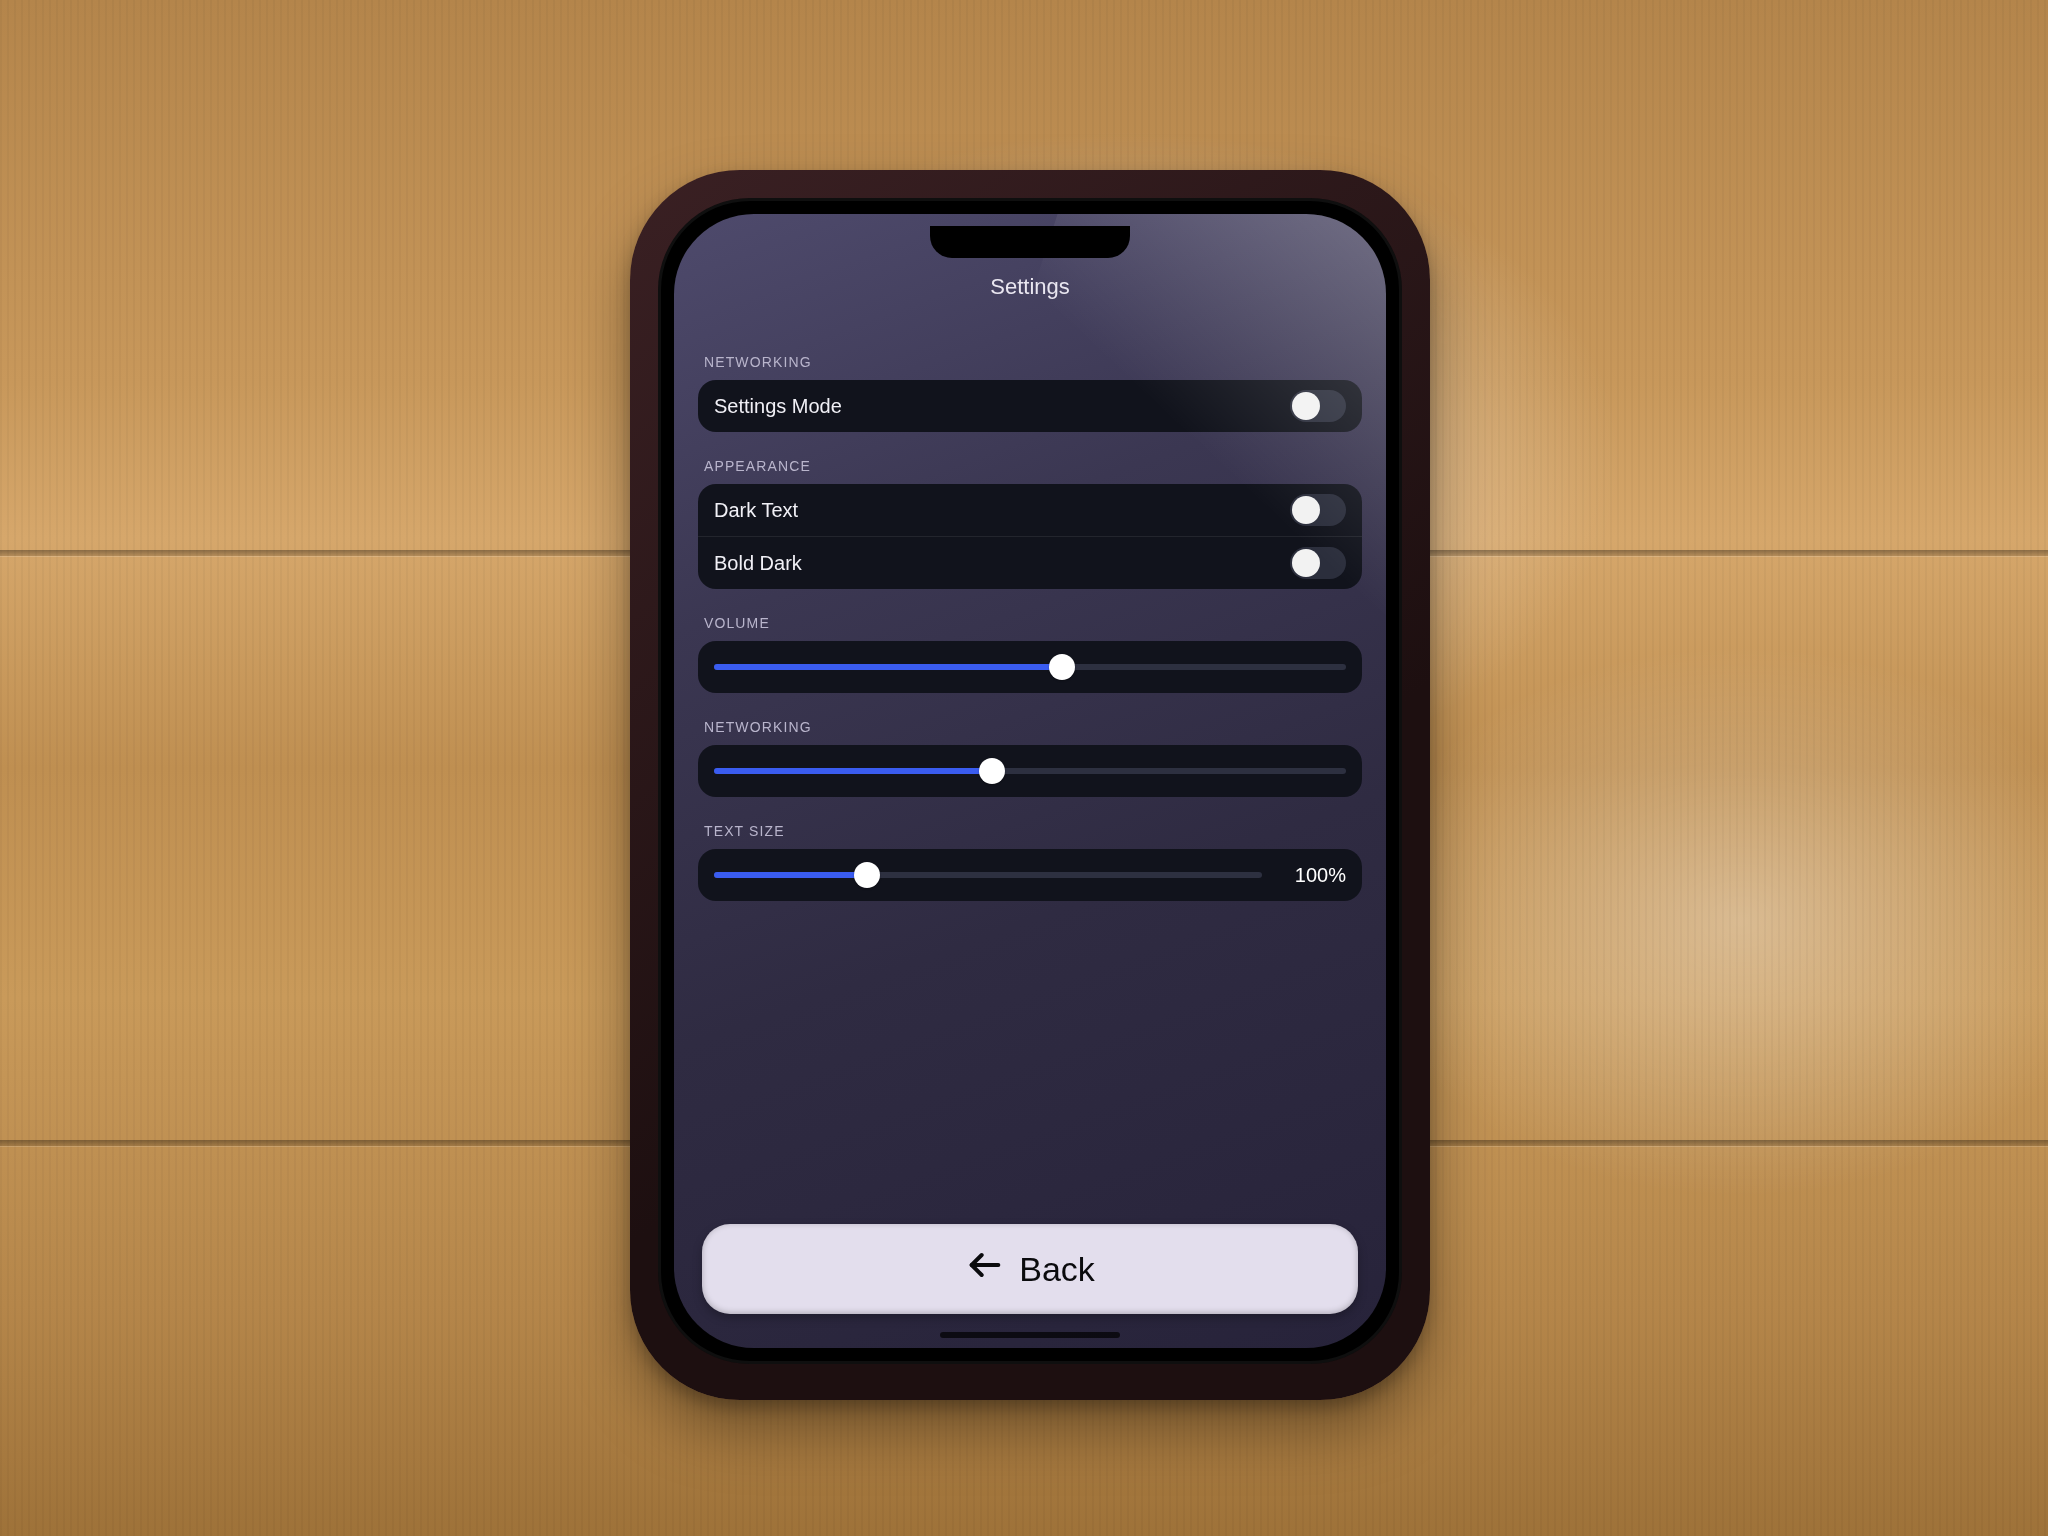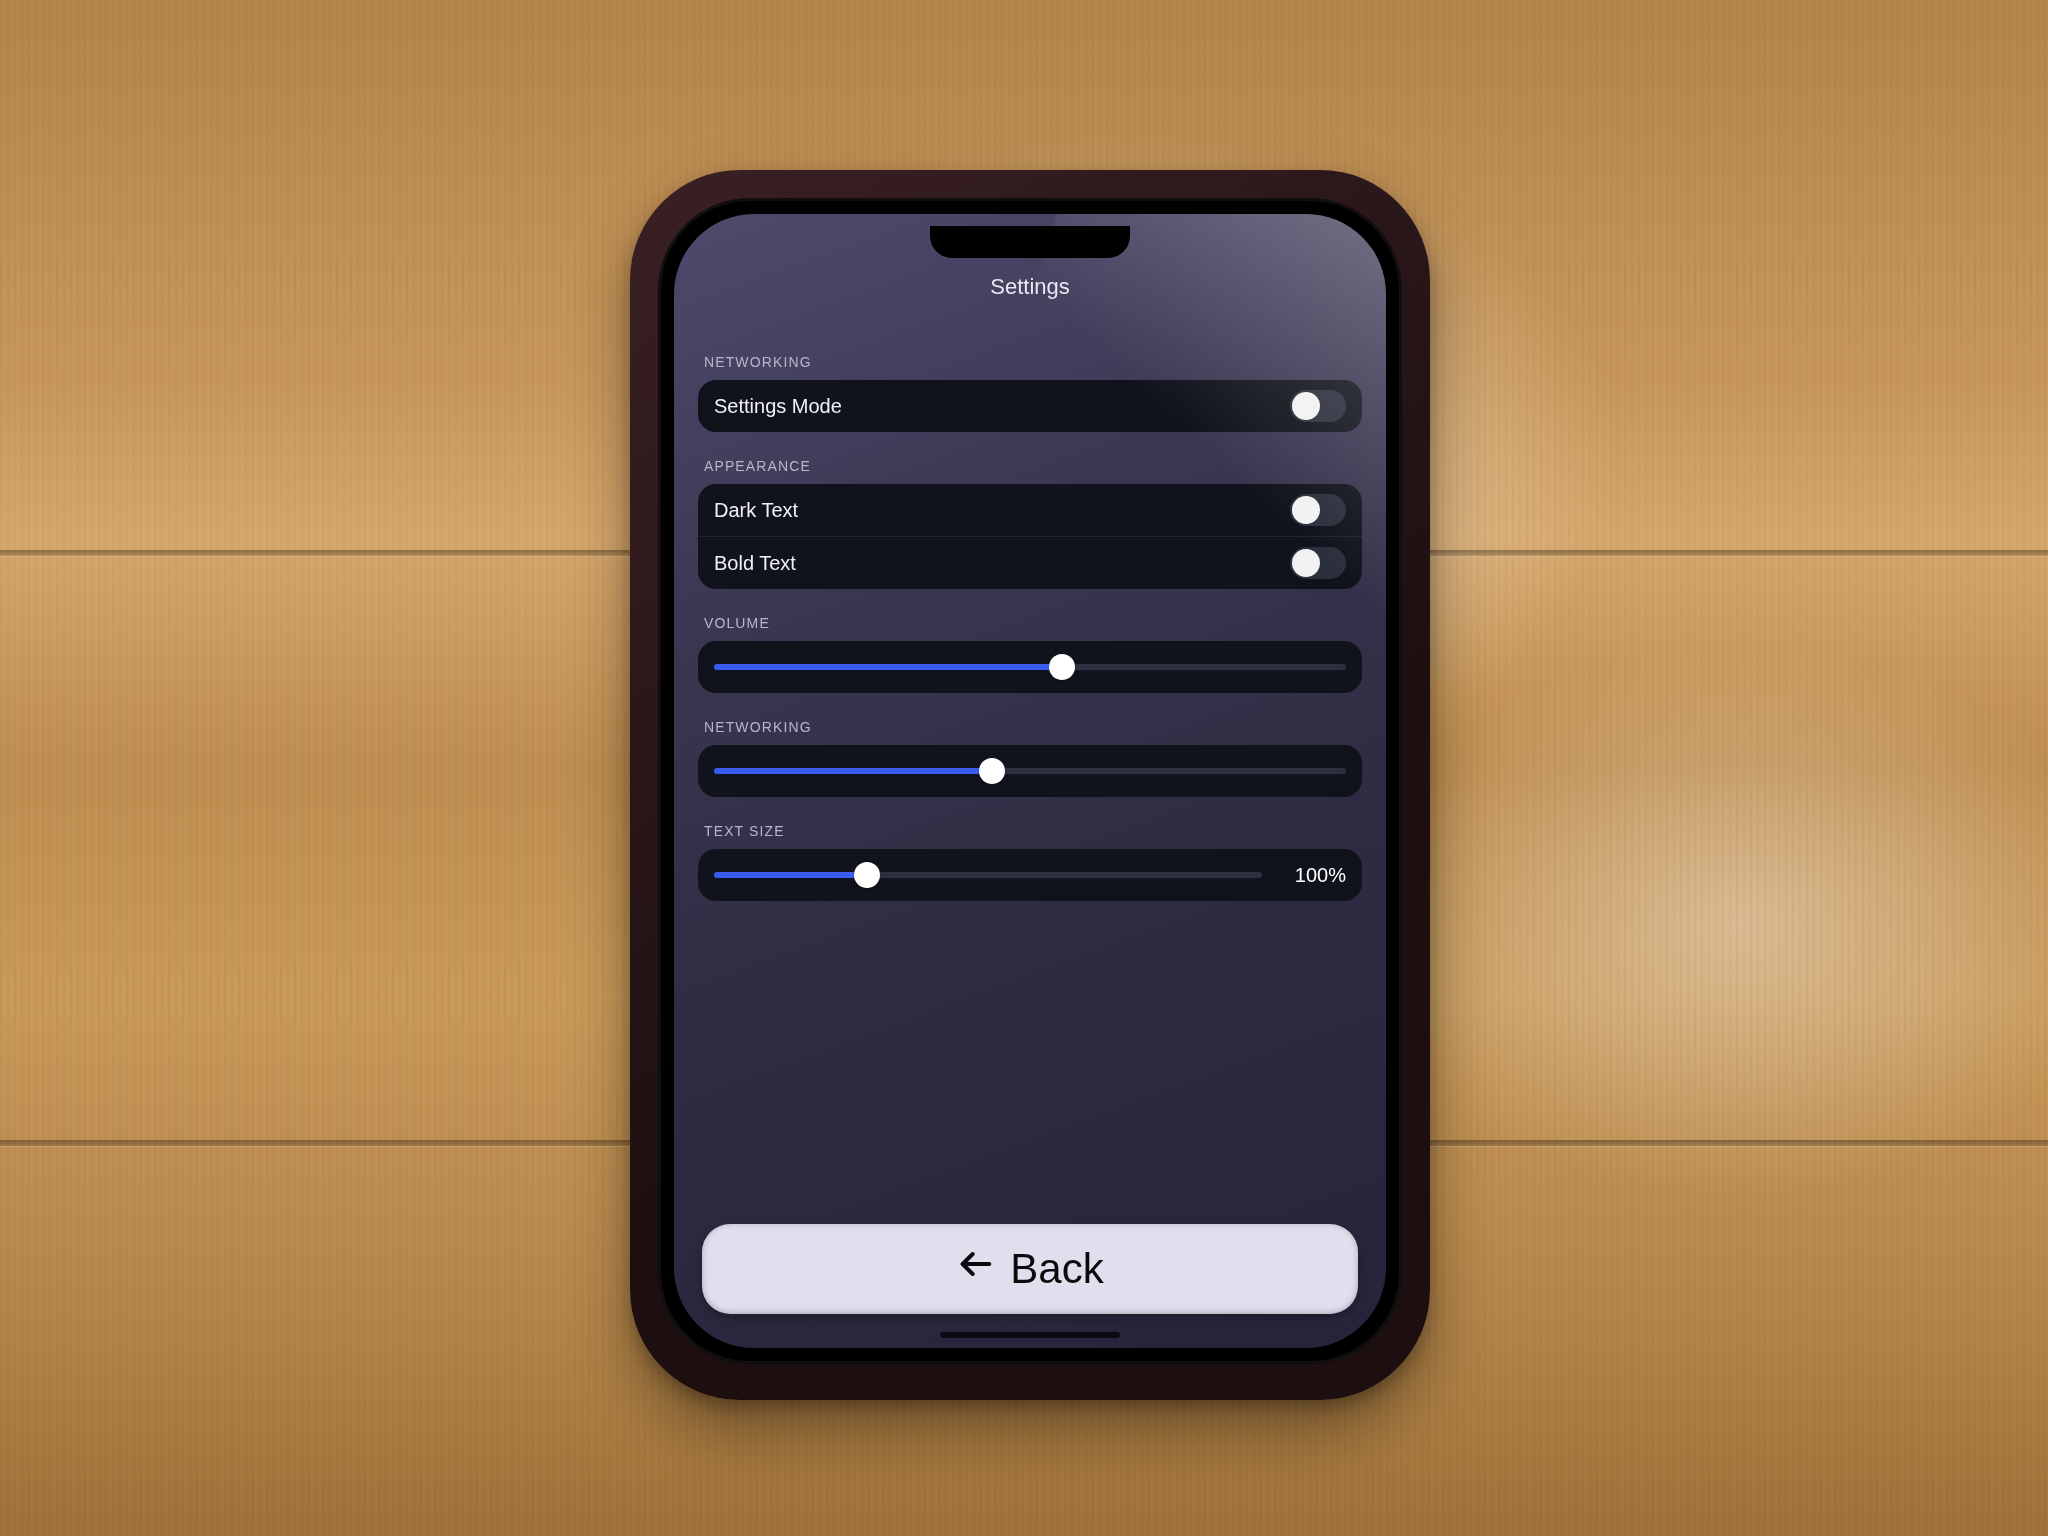--- a/index.html
+++ b/index.html
@@ -175,21 +175,21 @@
   .back-button{
     height: 90px;
     margin: 0 4px 10px 4px;
     border-radius: 28px;
     background: #e3deed;
     color: #0b0b0e;
     display:flex;
     align-items:center;
     justify-content:center;
     gap: 14px;
-    font-size: 42px;
+    font-size: 34px;
     font-weight: 500;
     box-shadow: 0 -1px 6px rgba(0,0,0,0.25) inset, 0 4px 10px rgba(0,0,0,0.25);
   }
   .back-button svg{ width: 40px; height: 40px; }
 
   .home-indicator{
     position:absolute;
     bottom: 10px; left:50%; transform:translateX(-50%);
     width: 180px; height: 6px;
     border-radius: 3px;
@@ -224,21 +224,21 @@
 
           <div class="section-label">APPEARANCE</div>
           <div class="group">
             <div class="row">
               <span>Dark Text</span>
               <span class="toggle">
                   <span class="knob"></span>
                 </span>
             </div>
             <div class="row">
-              <span>Bold Text</span>
+              <span>Bold Dark</span>
               <span class="toggle">
                   <span class="knob"></span>
                 </span>
             </div>
           </div>
 
           <div class="section-label">VOLUME</div>
           <div class="group">
             <div class="slider-row">
               <div class="slider">

